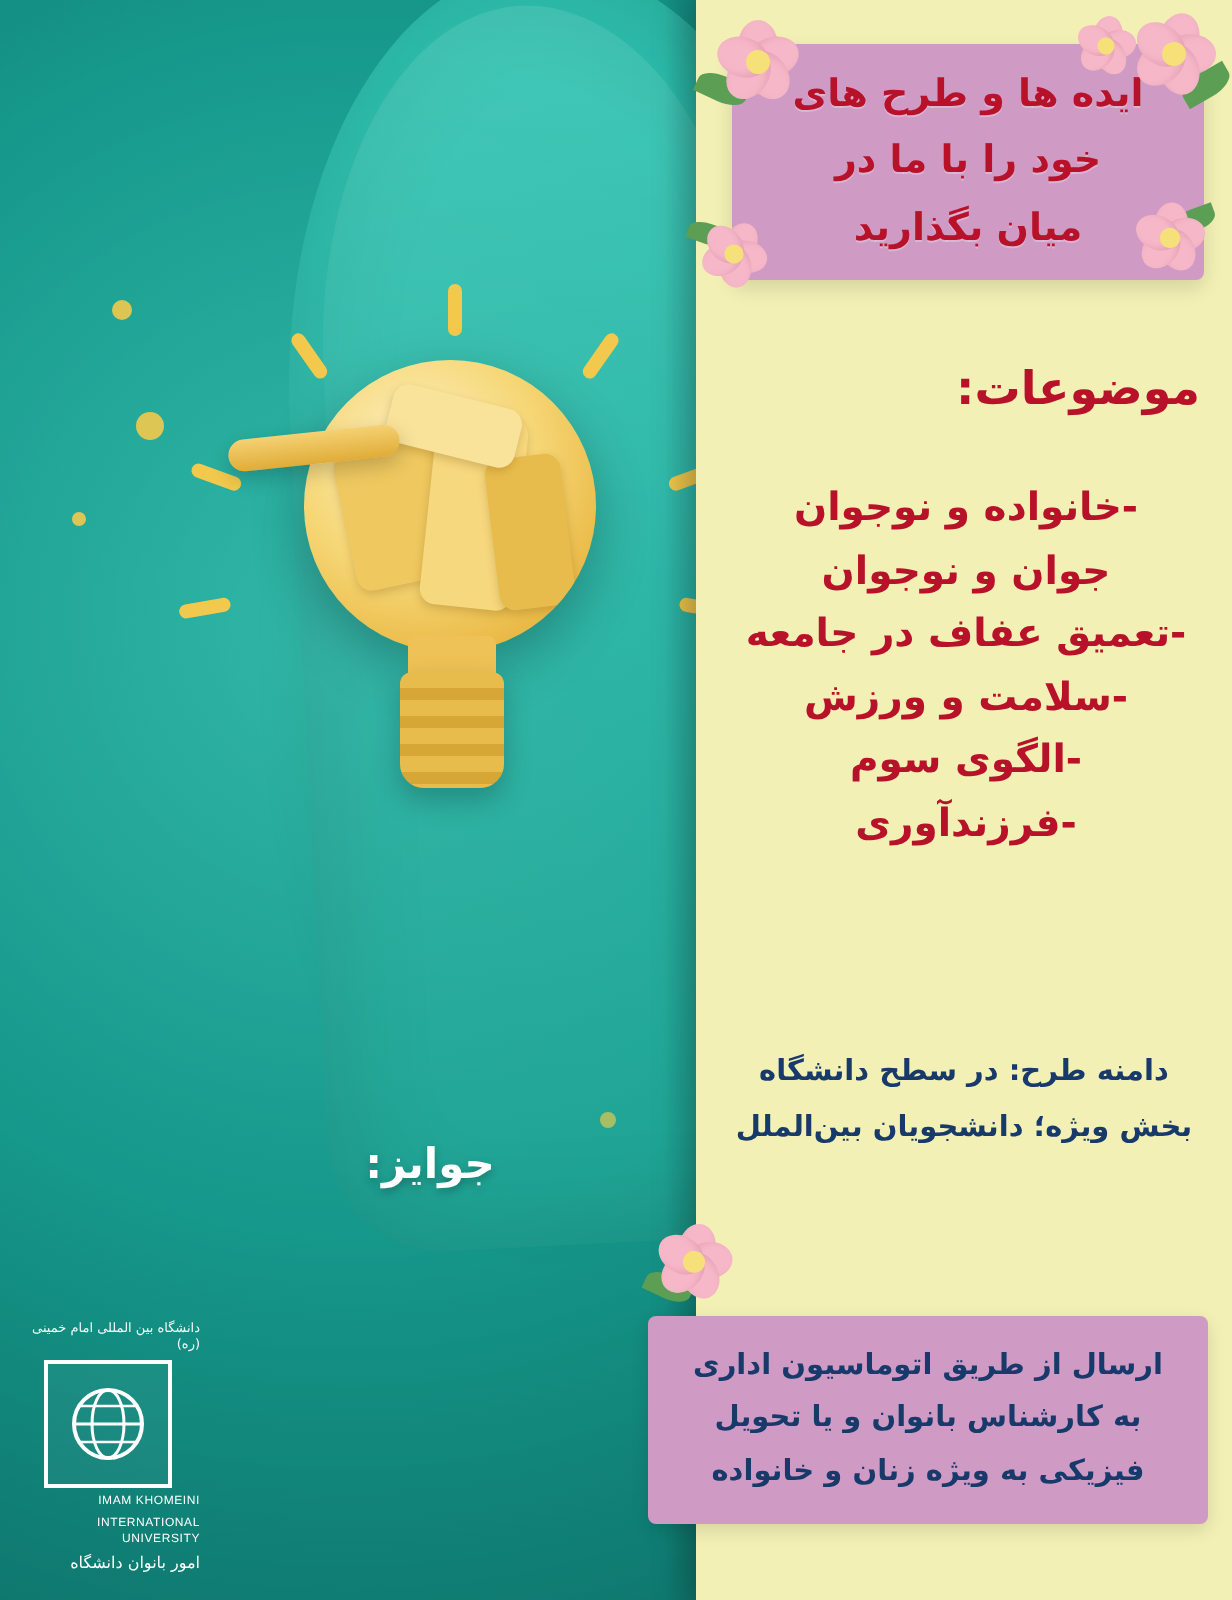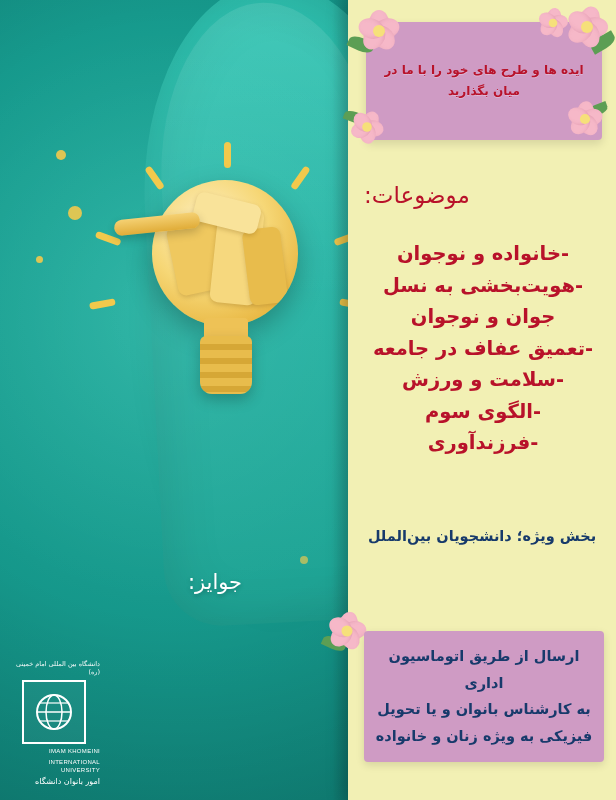--- a/index.html
+++ b/index.html
@@ -174,21 +174,21 @@
     display: flex;
     align-items: center;
     justify-content: center;
     text-align: center;
     padding: 6px 10px;
     box-sizing: border-box;
   }
   .header-text {
     color: #b8122a;
     font-weight: bold;
-    font-size: 12px;
+    font-size: 19px;
     line-height: 1.75;
     text-shadow: 0 1px 0 rgba(255,255,255,.25);
   }
 
   
   .flower {
     position: absolute;
     width: 46px;
     height: 46px;
   }
@@ -223,23 +223,23 @@
   .fl-bl { right: 226px; top: 104px; transform: scale(.8);}
   .fl-br { right: 8px;   top: 96px;  transform: scale(.85);}
   .fl-mid{ right: 246px; top: 608px; transform: scale(.92);}
 
   
   .topics-title {
     position: absolute;
     right: 16px;
     top: 182px;
     width: 236px;
-    text-align: left;
+    text-align: right;
     color: #b8122a;
-    font-weight: normal;
+    font-weight: bold;
     font-size: 23px;
   }
   .topics-list {
     position: absolute;
     right: 10px;
     top: 238px;
     width: 246px;
     text-align: center;
     color: #b8122a;
     font-weight: bold;
@@ -259,42 +259,42 @@
     font-weight: bold;
     font-size: 14.5px;
     line-height: 1.95;
   }
 
   
   .submit-box {
     position: absolute;
     right: 12px;
     bottom: 38px;
-    width: 240px;
+    width: 280px;
     background: #cf9bc4;
     border-radius: 4px;
     padding: 12px 10px;
     box-sizing: border-box;
     text-align: center;
     color: #173a6b;
     font-weight: bold;
     font-size: 14.5px;
     line-height: 1.85;
     box-shadow: 0 3px 9px rgba(0,0,0,.12);
   }
 
   
   .prize-title {
     position: absolute;
     left: 100px;
     top: 570px;
     width: 230px;
     text-align: center;
     color: #ffffff;
-    font-weight: normal;
+    font-weight: bold;
     font-size: 21px;
     text-shadow: 0 2px 4px rgba(0,0,0,.25);
   }
   .prize-body {
     position: absolute;
     left: 78px;
     top: 610px;
     width: 274px;
     text-align: center;
     color: #ffffff;
@@ -446,29 +446,29 @@
       <div class="petal" style="transform:rotate(149deg);"></div>
       <div class="petal" style="transform:rotate(221deg);"></div>
       <div class="petal" style="transform:rotate(293deg);"></div>
       <div class="core"></div>
     </div>
 
     <div class="topics-title">موضوعات:</div>
 
     <div class="topics-list">
       <div class="t-item">-خانواده و نوجوان</div>
-      <div class="t-item">-هویت‌بخشی به نسل</div>
       <div class="t-item">جوان و نوجوان</div>
       <div class="t-item">-تعمیق عفاف در جامعه</div>
       <div class="t-item">-سلامت و ورزش</div>
       <div class="t-item">-الگوی سوم</div>
       <div class="t-item">-فرزندآوری</div>
     </div>
 
     <div class="scope" style="top:522px;">
+      <div>دامنه طرح: در سطح دانشگاه</div>
       <div>بخش ویژه؛ دانشجویان بین‌الملل</div>
     </div>
 
     <div class="flower fl-mid">
       <div class="leaf" style="left:-4px;top:30px;transform:rotate(25deg);"></div>
       <div class="petal" style="transform:rotate(12deg);"></div>
       <div class="petal" style="transform:rotate(84deg);"></div>
       <div class="petal" style="transform:rotate(156deg);"></div>
       <div class="petal" style="transform:rotate(228deg);"></div>
       <div class="petal" style="transform:rotate(300deg);"></div>

